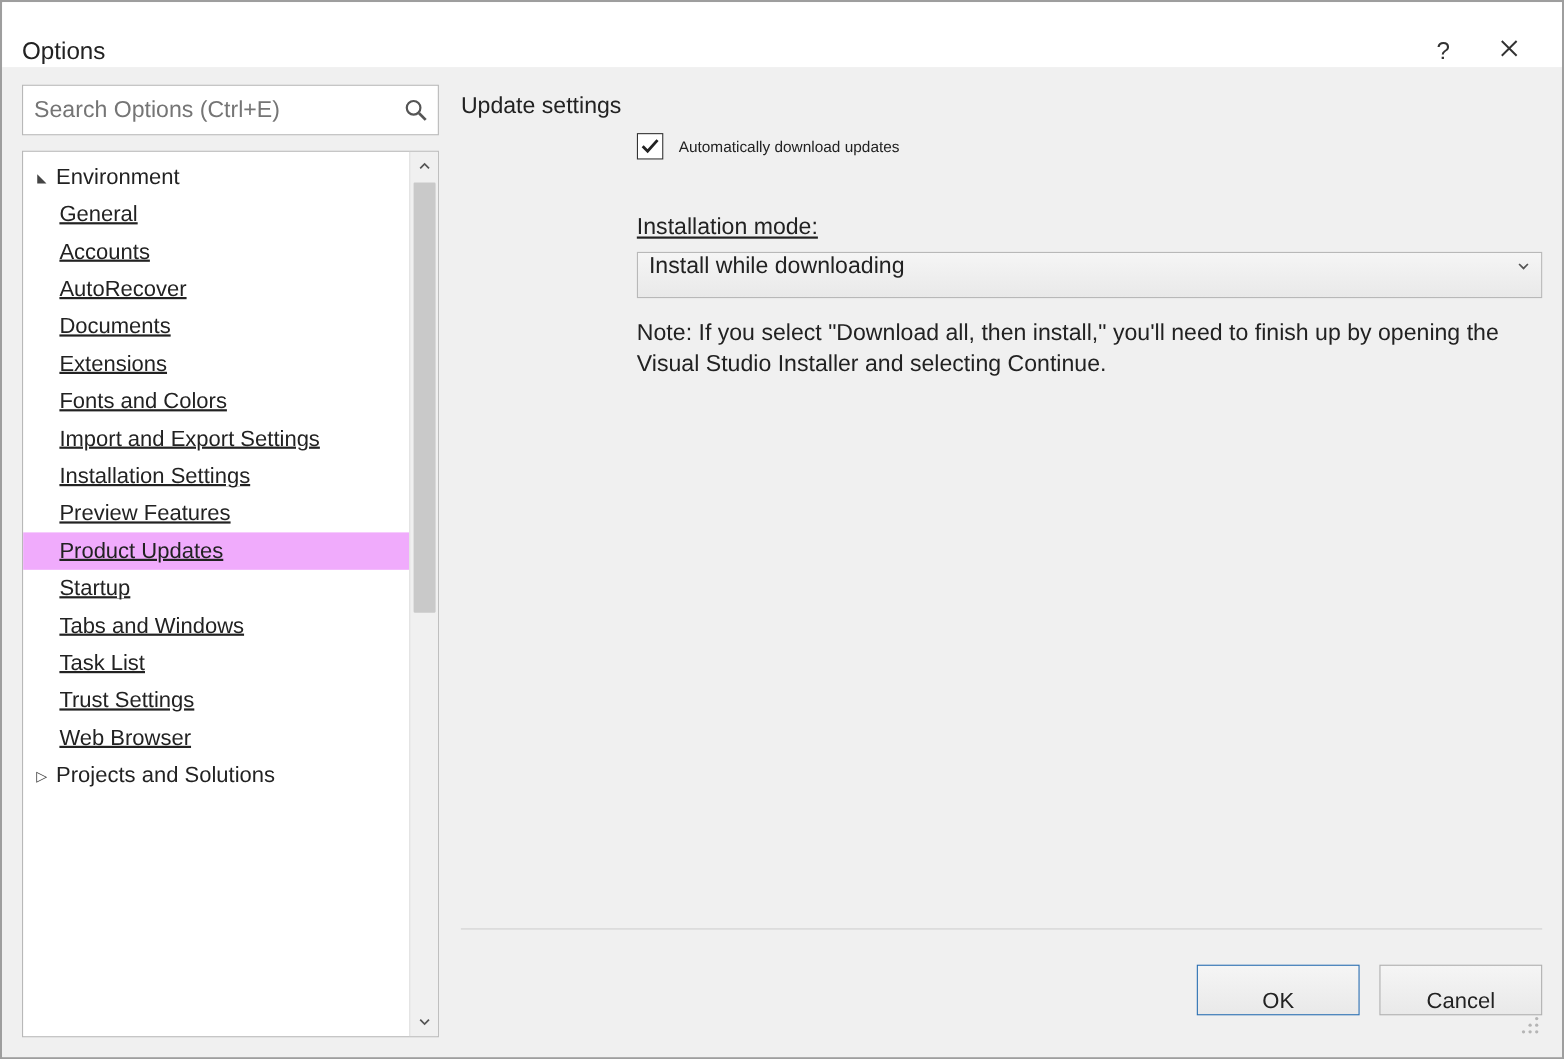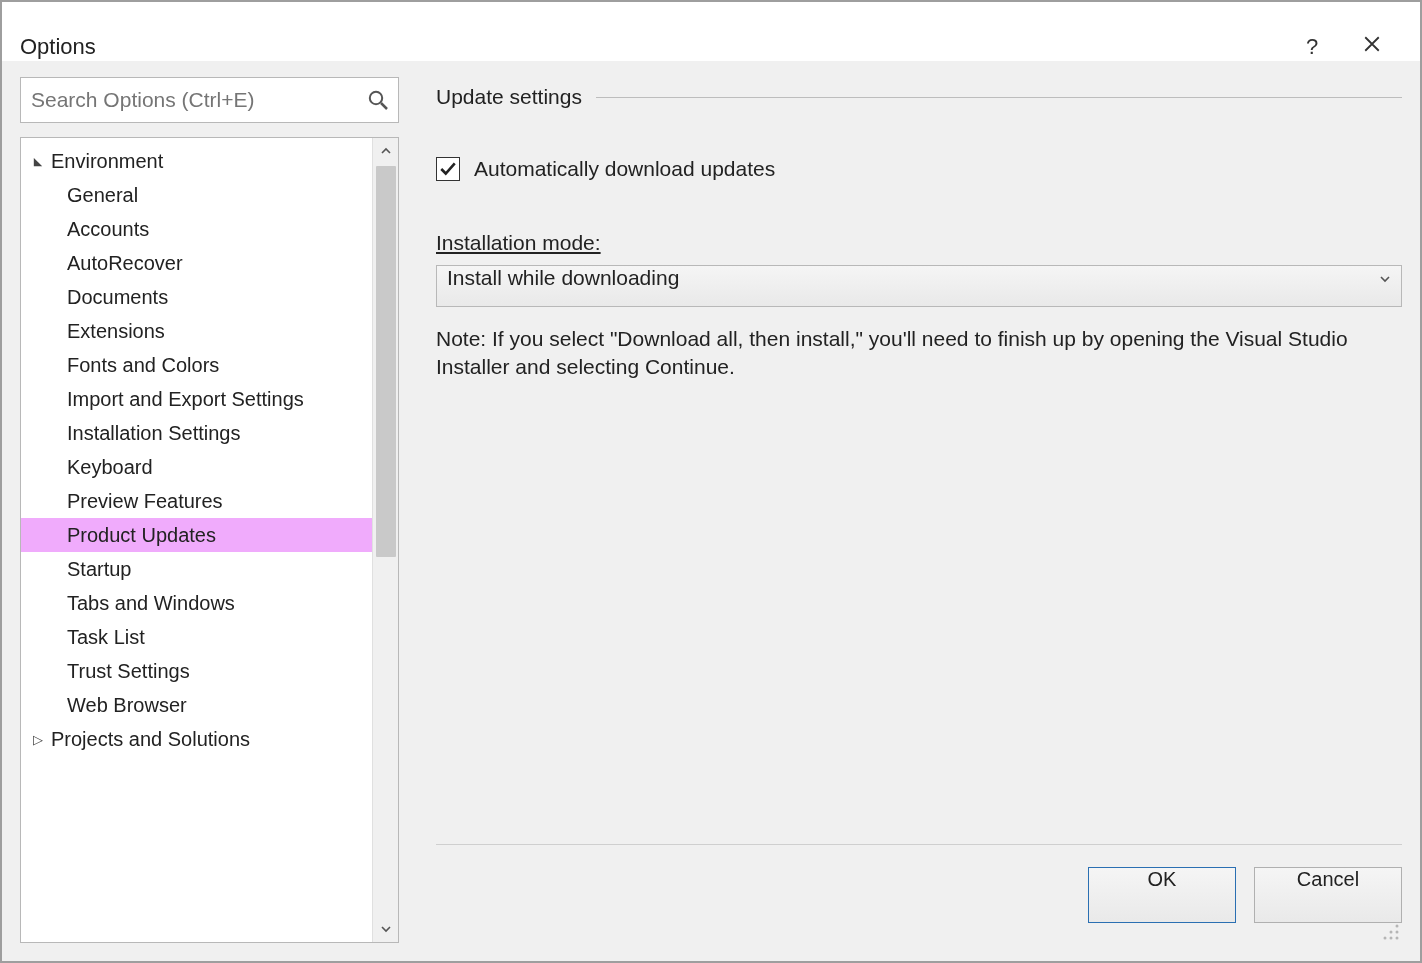--- a/index.html
+++ b/index.html
@@ -11,42 +11,42 @@
   .titlebar .winbtn.close { font-size:26px; }
   .body { flex:1; display:flex; background:#f0f0f0; border-top:1px solid #fff; padding:16px 18px 18px 18px; gap:20px; position:relative; }
   .left { width:379px; display:flex; flex-direction:column; }
   .searchbox { display:flex; align-items:center; border:1px solid #b8b8b8; background:#fff; height:46px; padding:0 8px; }
   .searchbox input { flex:1; border:none; outline:none; font-size:21px; color:#6a6a6a; background:transparent; padding:4px 2px; }
   .searchbox .search-icon { width:24px; height:24px; color:#555; }
   .tree-wrap { flex:1; border:1px solid #b8b8b8; margin-top:14px; background:#fff; display:flex; overflow:hidden; }
   .tree { flex:1; overflow:hidden; padding:6px 0 0 0; }
   .tree .node { display:flex; align-items:center; height:34px; padding-left:8px; font-size:20px; color:#222; cursor:default; white-space:nowrap; }
   .tree .node .arrow { width:18px; display:inline-flex; justify-content:center; color:#444; }
-  .tree .node.child { padding-left:46px; }
+  .tree .node.child { padding-left:33px;text-decoration:underline; }
   .tree .node.selected { background:#f0abfc; }
   .tree-scroll { width:26px; background:#f0f0f0; border-left:1px solid #e0e0e0; display:flex; flex-direction:column; align-items:center; }
   .tree-scroll .arrow-btn { width:26px; height:26px; display:flex; align-items:center; justify-content:center; color:#555; font-size:14px; cursor:pointer; }
   .tree-scroll .track { flex:1; width:26px; position:relative; }
   .tree-scroll .thumb { position:absolute; left:3px; right:3px; top:2px; height:52%; background:#c9c9c9; border-radius:1px; }
-  .right { flex:1; display:flex; flex-direction:column; position:relative;margin-left:17px; }
+  .right { flex:1; display:flex; flex-direction:row; position:relative; }
   .section-header { display:flex; align-items:center; gap:14px; height:32px; margin-top:4px; }
   .section-header .label { font-size:21px; color:#222; white-space:nowrap; }
   .section-header .rule { flex:1; height:1px; background:#bdbdbd; }
   .content { margin-top:44px; }
   .checkrow { display:flex; align-items:center; gap:14px; }
   .checkrow .cb { width:24px; height:24px; border:1.5px solid #333; background:#fff; display:flex; align-items:center; justify-content:center; }
   .checkrow .cb svg { width:18px; height:18px; }
   .para { font-size:21px; line-height:1.35; margin-top:18px; color:#222; }
   .label-line { font-size:21px; margin-top:50px;text-decoration:underline; }
   .dropdown { margin-top:10px; height:42px; width:100%; border:1px solid #b8b8b8; background:linear-gradient(#f5f5f5,#e9e9e9); display:flex; padding:0 10px; font-size:21px; color:#222; cursor:pointer; }
   .dropdown .dd-label { flex:1; }
   .dropdown .dd-caret { color:#555; }
   .bottom-rule { position:absolute; left:0; right:0; bottom:98px; height:1px; background:#cfcfcf; }
   .buttons { position:absolute; right:0; bottom:20px; display:flex; gap:18px; }
-  .btn { width:148px; height:56px; border:1px solid #b0b0b0; background:linear-gradient(#f5f5f5,#e9e9e9); display:flex; align-items:flex-start; justify-content:center; font-size:20px; cursor:pointer; }
+  .btn { width:148px; height:46px; border:1px solid #b0b0b0; background:linear-gradient(#f5f5f5,#e9e9e9); display:flex; align-items:flex-end; justify-content:center; font-size:20px; cursor:pointer; }
   .btn.primary { border:1.5px solid #2a6fb2; }
   .resize-grip { position:absolute; right:2px; bottom:2px; width:18px; height:18px; color:#b5b5b5; }
 </style>
 </head>
 <body>
 
 <div class="window">
 
   <div class="titlebar">
     <div class="title">Options</div>
@@ -76,21 +76,20 @@
               <span style="margin-left: 4px;">Environment</span>
             </div>
             <div class="node child">General</div>
             <div class="node child">Accounts</div>
             <div class="node child">AutoRecover</div>
             <div class="node child">Documents</div>
             <div class="node child">Extensions</div>
             <div class="node child">Fonts and Colors</div>
             <div class="node child">Import and Export Settings</div>
             <div class="node child">Installation Settings</div>
-            <div class="node child">Keyboard</div>
             <div class="node child">Preview Features</div>
             <div class="node child selected">Product Updates</div>
             <div class="node child">Startup</div>
             <div class="node child">Tabs and Windows</div>
             <div class="node child">Task List</div>
             <div class="node child">Trust Settings</div>
             <div class="node child">Web Browser</div>
             <div class="node">
               <span class="arrow" style="font-size: 13px; transform: none;">▷</span>
               <span style="margin-left: 4px;">Projects and Solutions</span>
@@ -120,21 +119,21 @@
         <div class="rule"></div>
       </div>
 
       <div class="content">
         <div class="checkrow">
           <div class="cb">
             <svg viewBox="0 0 16 16">
                 <path d="M2 8 L6 12 L14 3" stroke="#222" stroke-width="2.3" fill="none"></path>
               </svg>
           </div>
-          <span style="font-size:21px;">Automatically download updates</span>
+          <span style="font-size:14px;">Automatically download updates</span>
         </div>
 
         <div class="label-line">Installation mode:</div>
         <div class="dropdown">
           <span class="dd-label">Install while downloading</span>
           <span class="dd-caret">
             <svg width="12" height="12" viewBox="0 0 12 12">
                 <path d="M2 4 L6 8 L10 4" stroke="#555" stroke-width="1.6" fill="none"></path>
               </svg>
           </span>

